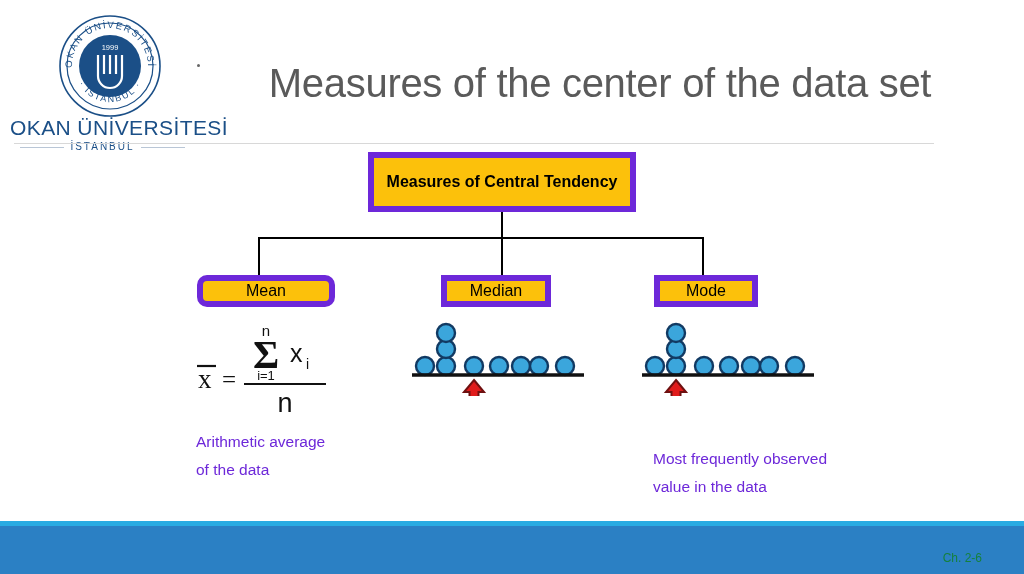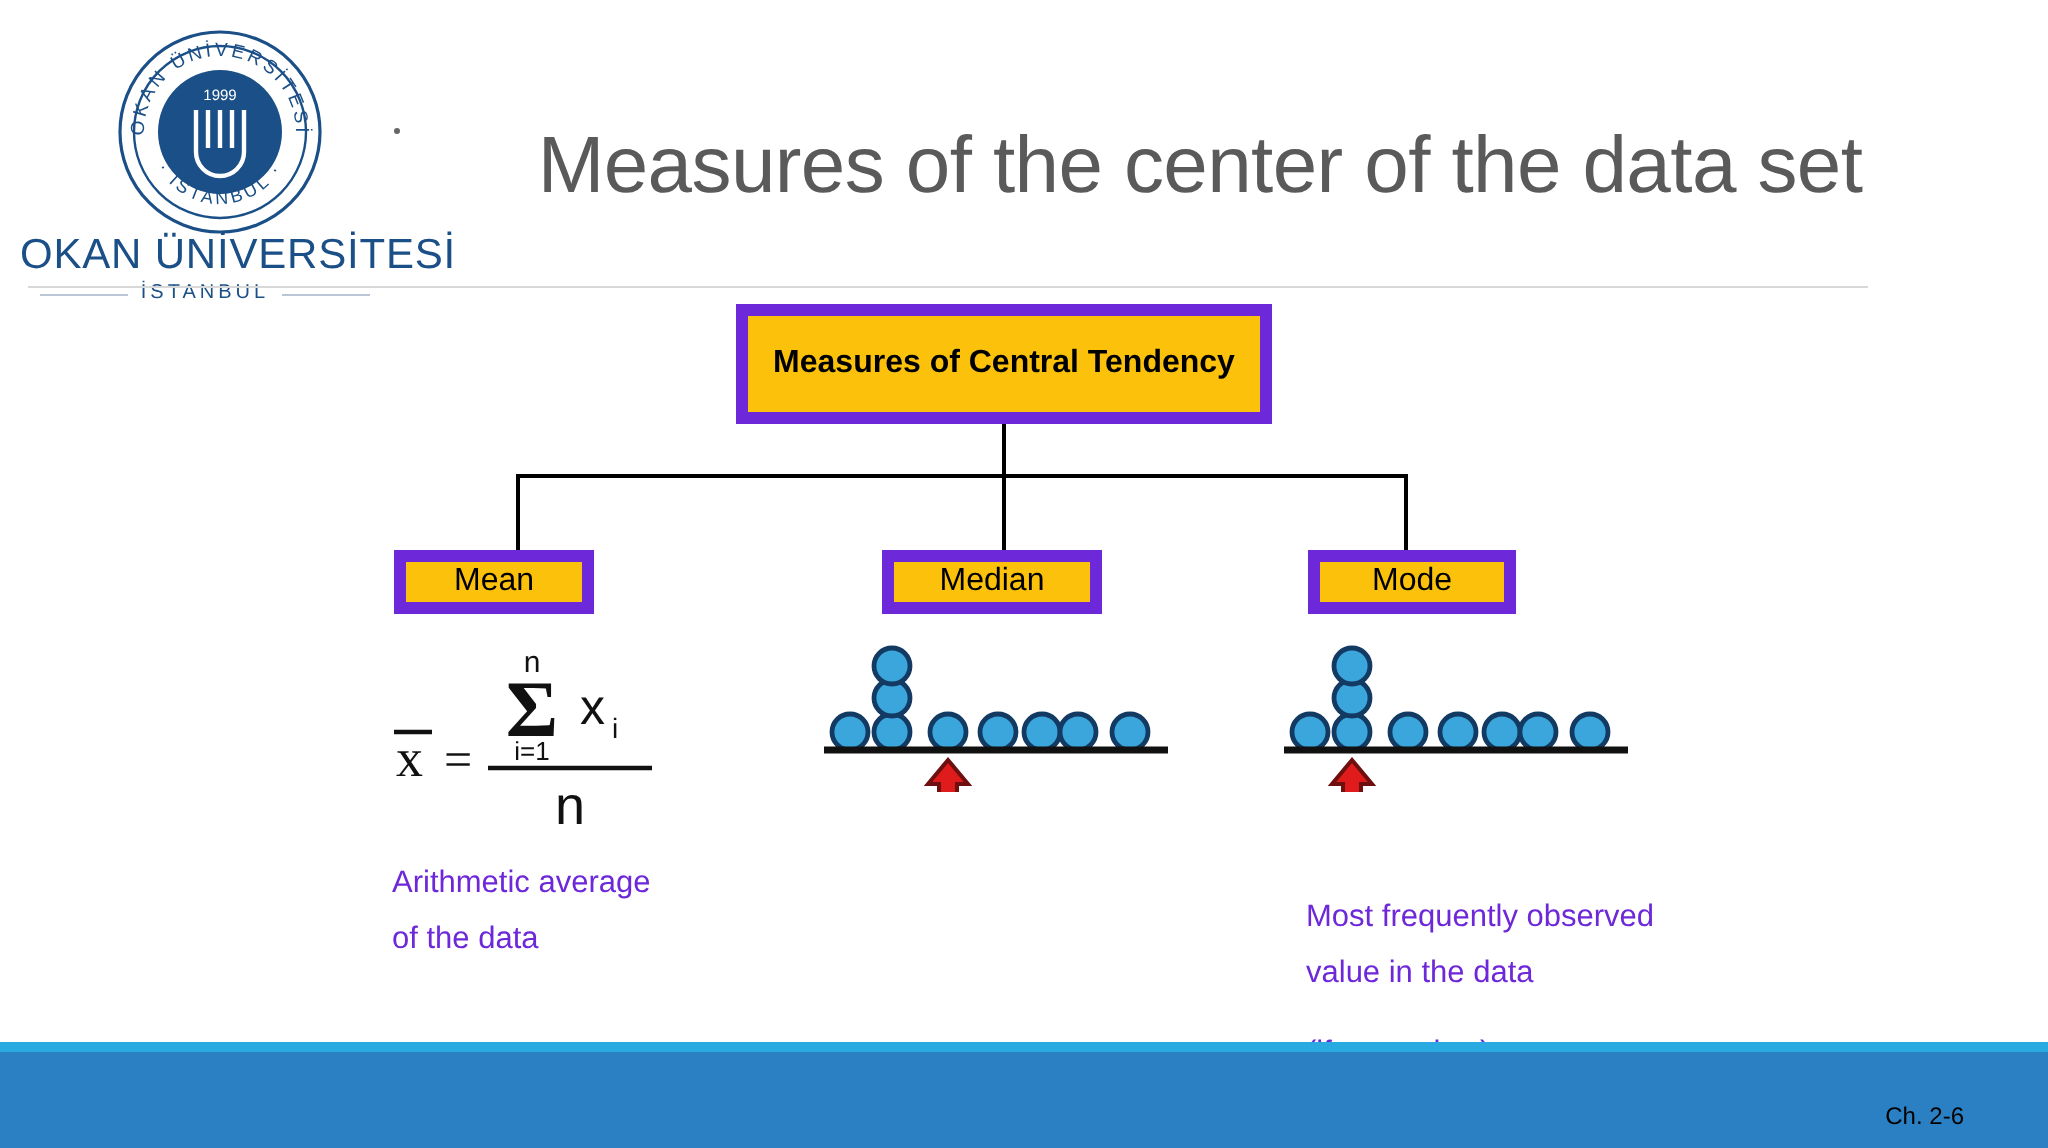--- a/index.html
+++ b/index.html
@@ -50,21 +50,21 @@
     text-align:center;
     color:#000;
   }
   .box-top{
     left:368px;top:152px;width:268px;height:60px;
     font-weight:bold;font-size:16px;line-height:22px;
   }
   .box-leaf{
     height:32px;font-size:16px;font-weight:400;
   }
-  .box-mean{left:197px;top:275px;width:100px;}
+  .box-mean{left:197px;top:275px;width:138px;border-radius:10px;}
   .box-median{left:441px;top:275px;width:110px;justify-content:center;}
   .box-mode{left:654px;top:275px;width:104px;}
 
   .conn{position:absolute;background:#000;}
   .conn-v-top{left:501px;top:212px;width:2px;height:26px;}
   .conn-h{left:258px;top:237px;width:446px;height:2px;}
   .conn-v-mean{left:258px;top:237px;width:2px;height:38px;}
   .conn-v-median{left:501px;top:237px;width:2px;height:38px;}
   .conn-v-mode{left:702px;top:237px;width:2px;height:38px;}
 
@@ -96,21 +96,21 @@
   .footer{
     position:absolute;left:0;top:526px;width:1024px;height:48px;
     background:#2B80C4;
   }
   .footer-copy{
     position:absolute;left:0;top:552px;width:1024px;text-align:center;
     color:#eaf3fb;font-size:10.5px;letter-spacing:.2px;
   }
   .footer-ch{
     position:absolute;right:42px;top:551px;
-    color:#000000;font-size:12px;
+    color:#15803d;font-size:12px;
   }
 </style>
 </head>
 <body>
 
 <div class="slide">
 
   <div class="logo-wrap">
     <div class="logo-mark">
       <svg viewBox="0 0 104 104" width="104" height="104" aria-hidden="true">

